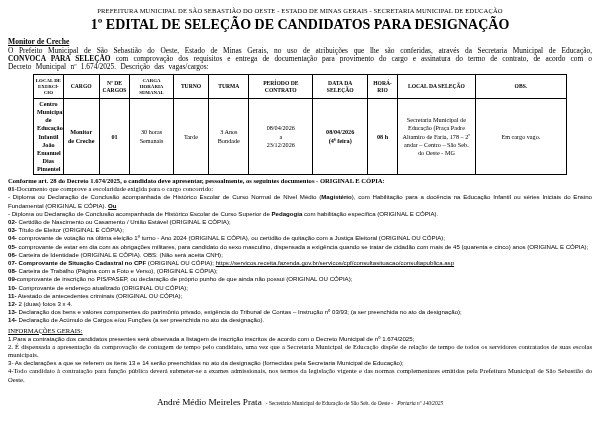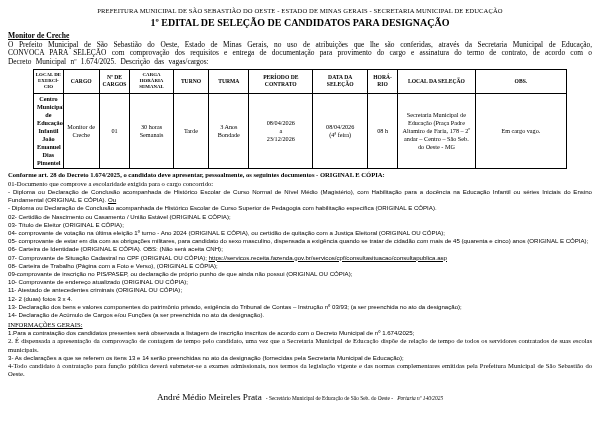--- a/index.html
+++ b/index.html
@@ -4,39 +4,39 @@
 <style>
   * { margin:0; padding:0; box-sizing:border-box; }
   html,body { background:#ffffff; }
   body {
     width:600px; height:424px; overflow:hidden;
     color:#000;
     font-family:"Liberation Serif", serif;
     padding:7px 8px 0 8px;
   }
   .hdr1 { font-size:6.6px; text-align:center; line-height:1.35; letter-spacing:.1px; }
-  .hdr2 { font-size:10px; font-weight:bold; text-align:center; line-height:1.35; }
+  .hdr2 { font-size:14px; font-weight:bold; text-align:center; line-height:1.35; }
   .sec-title { font-size:7.6px; font-weight:bold; text-decoration:underline; margin-top:2px; line-height:1.3; }
   .intro { font-size:7.4px; line-height:8.2px; text-align:justify; word-spacing:2.5px; }
 
   table.vac {
     border-collapse:collapse; table-layout:fixed;
     width:calc(100% - 50px); margin:3px auto 2px auto;
   }
   table.vac th, table.vac td {
     border:1px solid #000; text-align:center; vertical-align:middle;
     overflow:hidden;
   }
   table.vac th { font-size:5.6px; font-weight:bold; line-height:1.25; padding:2px 1px; }
   table.vac th.tiny { font-size:4.9px; }
   table.vac thead tr { height:24px; }
   table.vac tbody tr { height:62px; }
   table.vac td { font-size:6.2px; line-height:1.3; padding:1px 3px; white-space:pre-line; }
   td.tinycell { font-size:5px; font-weight:bold; line-height:1.2; padding:1px; }
-  .b { font-weight:normal; }
+  .b { font-weight:bold; }
   .u { text-decoration:underline; }
 
   .doc-heading { font-size:6.6px; font-weight:bold; line-height:8.4px; margin-top:1px; }
   .doc-line { line-height:8.2px; }
   .doc-line.serif { font-size:6.6px; }
   .doc-line.sans { font-family:"Liberation Sans", sans-serif; font-size:6.1px; }
   .doc-line.just { text-align:justify; }
   .lnk { text-decoration:underline; cursor:pointer; }
 
   .info-heading { font-size:6.6px; text-decoration:underline; line-height:9px; margin-top:1px; }

